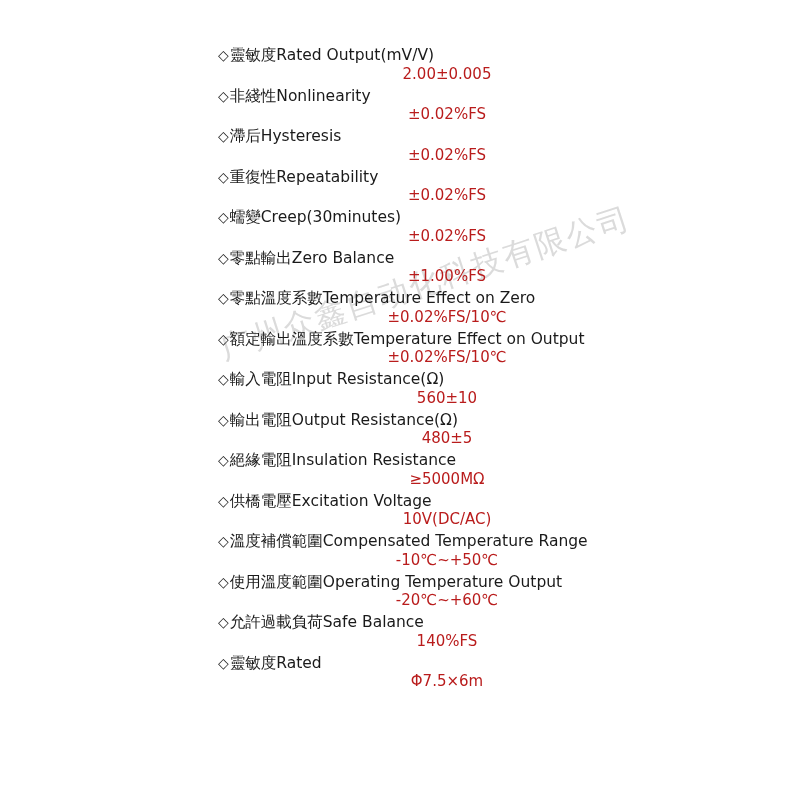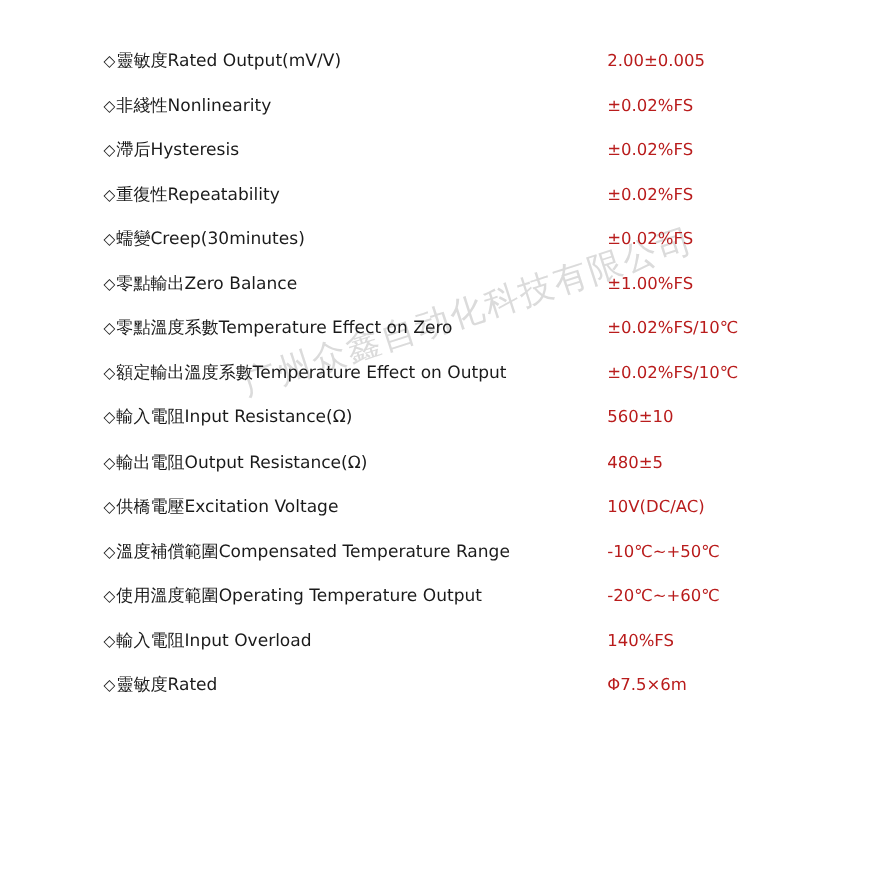--- a/index.html
+++ b/index.html
@@ -41,23 +41,24 @@
   }
   #spec-list {
     position: relative;
     z-index: 1;
     margin: 0;
     padding: 0;
     list-style: none;
   }
   .spec-row {
     display: flex;
-    align-items: flex-start;
+    align-items: center;
     height: 40.5px;
     padding-left: 94px;
+    flex-direction: column;
   }
   .spec-label {
     flex: 0 0 auto;
     width: 458px;
     font-size: 15.5px;
     line-height: 1.2;
     white-space: nowrap;
     color: #1a1a1a;
     font-family: "DejaVu Sans", "Liberation Sans", sans-serif;
   }
@@ -127,38 +128,42 @@
     <li class="spec-row">
       <span class="spec-label"><span class="diamond">◇</span><span>輸入電阻Input Resistance(Ω)</span></span>
       <span class="spec-value">560±10</span>
     </li>
 
     <li class="spec-row">
       <span class="spec-label"><span class="diamond">◇</span><span>輸出電阻Output Resistance(Ω)</span></span>
       <span class="spec-value">480±5</span>
     </li>
 
+    <li class="spec-row">
+      <span class="spec-label"><span class="diamond">◇</span><span>絕緣電阻Insulation Resistance</span></span>
+      <span class="spec-value">≥5000MΩ</span>
+    </li>
 
     <li class="spec-row">
       <span class="spec-label"><span class="diamond">◇</span><span>供橋電壓Excitation Voltage</span></span>
       <span class="spec-value">10V(DC/AC)</span>
     </li>
 
     <li class="spec-row">
       <span class="spec-label"><span class="diamond">◇</span><span>溫度補償範圍Compensated Temperature Range</span></span>
       <span class="spec-value">-10℃~+50℃</span>
     </li>
 
     <li class="spec-row">
       <span class="spec-label"><span class="diamond">◇</span><span>使用溫度範圍Operating Temperature Output</span></span>
       <span class="spec-value">-20℃~+60℃</span>
     </li>
 
     <li class="spec-row">
-      <span class="spec-label"><span class="diamond">◇</span><span>輸入電阻Input Overload</span></span>
+      <span class="spec-label"><span class="diamond">◇</span><span>允許過載負荷Safe Balance</span></span>
       <span class="spec-value">140%FS</span>
     </li>
 
     <li class="spec-row">
       <span class="spec-label"><span class="diamond">◇</span><span>靈敏度Rated</span></span>
       <span class="spec-value">Φ7.5×6m</span>
     </li>
 
   </ul>
 </div>

